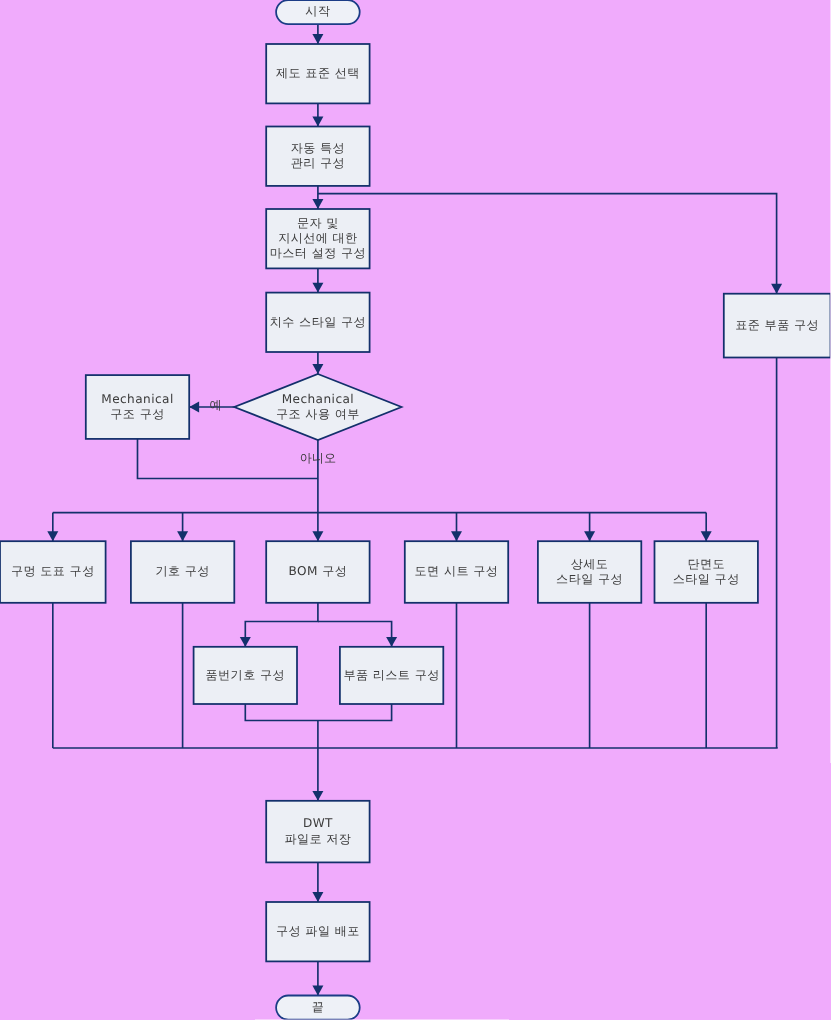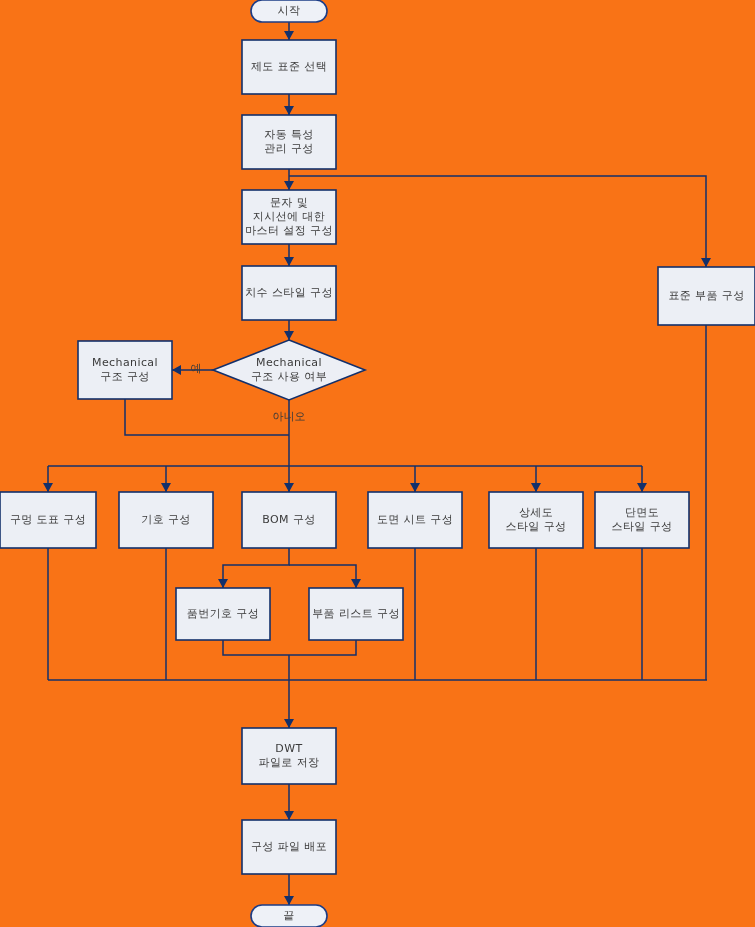--- a/index.html
+++ b/index.html
@@ -10,21 +10,21 @@
   body {
     width: 755px;
     height: 927px;
     font-family: "DejaVu Sans", "Liberation Sans", sans-serif;
     overflow: hidden;
   }
   #flowchart-root {
     position: relative;
     width: 755px;
     height: 927px;
-    background: #f97316;
+    background: #f0abfc;
     text-decoration: underline;
   }
   svg#flow-svg {
     display: block;
     width: 755px;
     height: 927px;
   }
   .node-shape {
     fill: #eceff5;
     stroke: #13306b;

